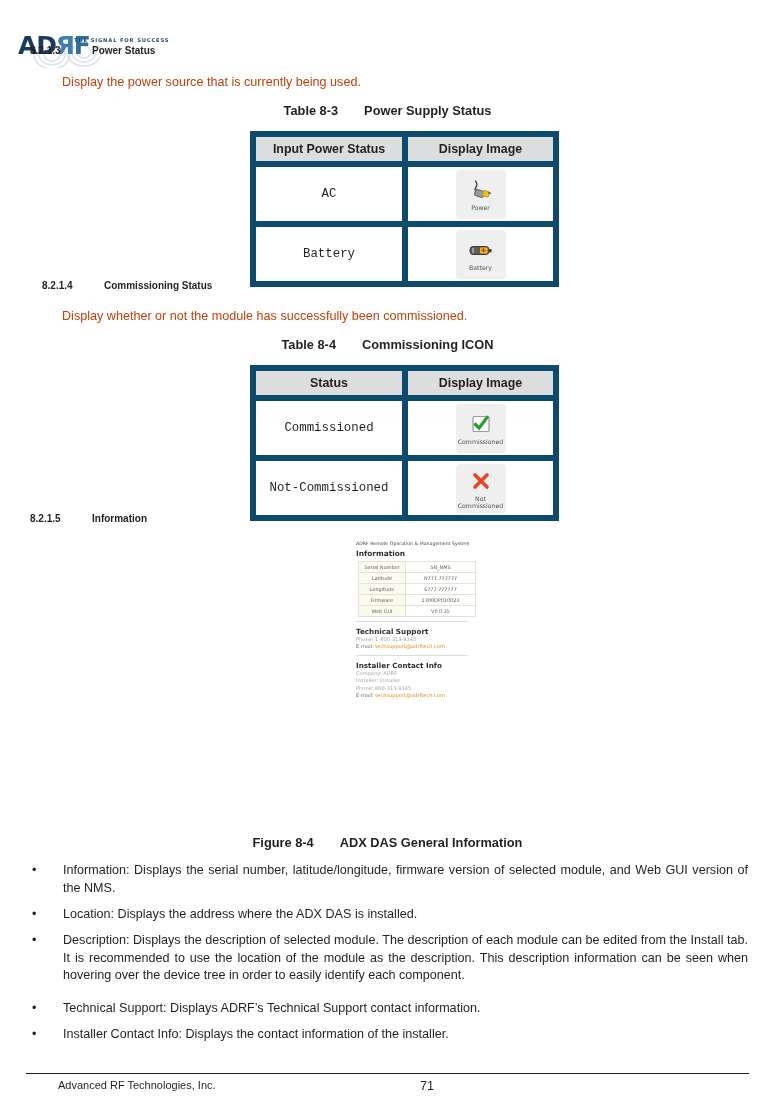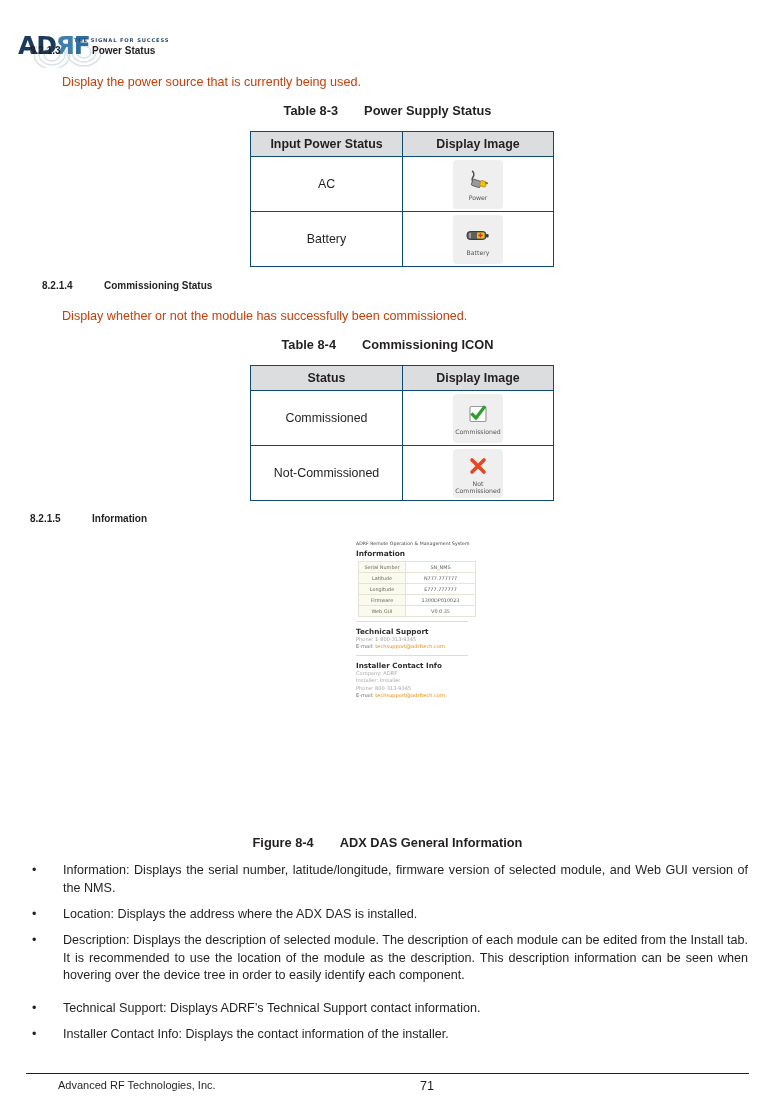--- a/index.html
+++ b/index.html
@@ -94,34 +94,34 @@
   }
   .caption .cap-num { display: inline-block; margin-right: 26px; }
 
   
   .doc-table {
     position: absolute;
     border-collapse: collapse;
     table-layout: fixed;
   }
   .doc-table td, .doc-table th {
-    border: 1px solid #0c4a6e;
+    border: 6px solid #0c4a6e;
     padding: 0;
     font-family: "Liberation Sans", sans-serif;
     font-size: 12.4px;
     color: #231f20;
     text-align: center;
     vertical-align: middle;
   }
   .doc-table th {
     background: #dcdddf;
     font-weight: bold;
     height: 24px;
   }
-  .doc-table td.label-cell { height: 54px; font-weight: normal; }
+  .doc-table td.label-cell { height: 54px; font-weight: normal; font-family: Liberation Mono, monospace; }
   .doc-table td.img-cell { height: 54px; }
 
   .icon-tile {
     width: 50px;
     height: 49px;
     margin: 0 auto;
     background: #efefef;
     border-radius: 4px;
     display: flex;
     flex-direction: column;

